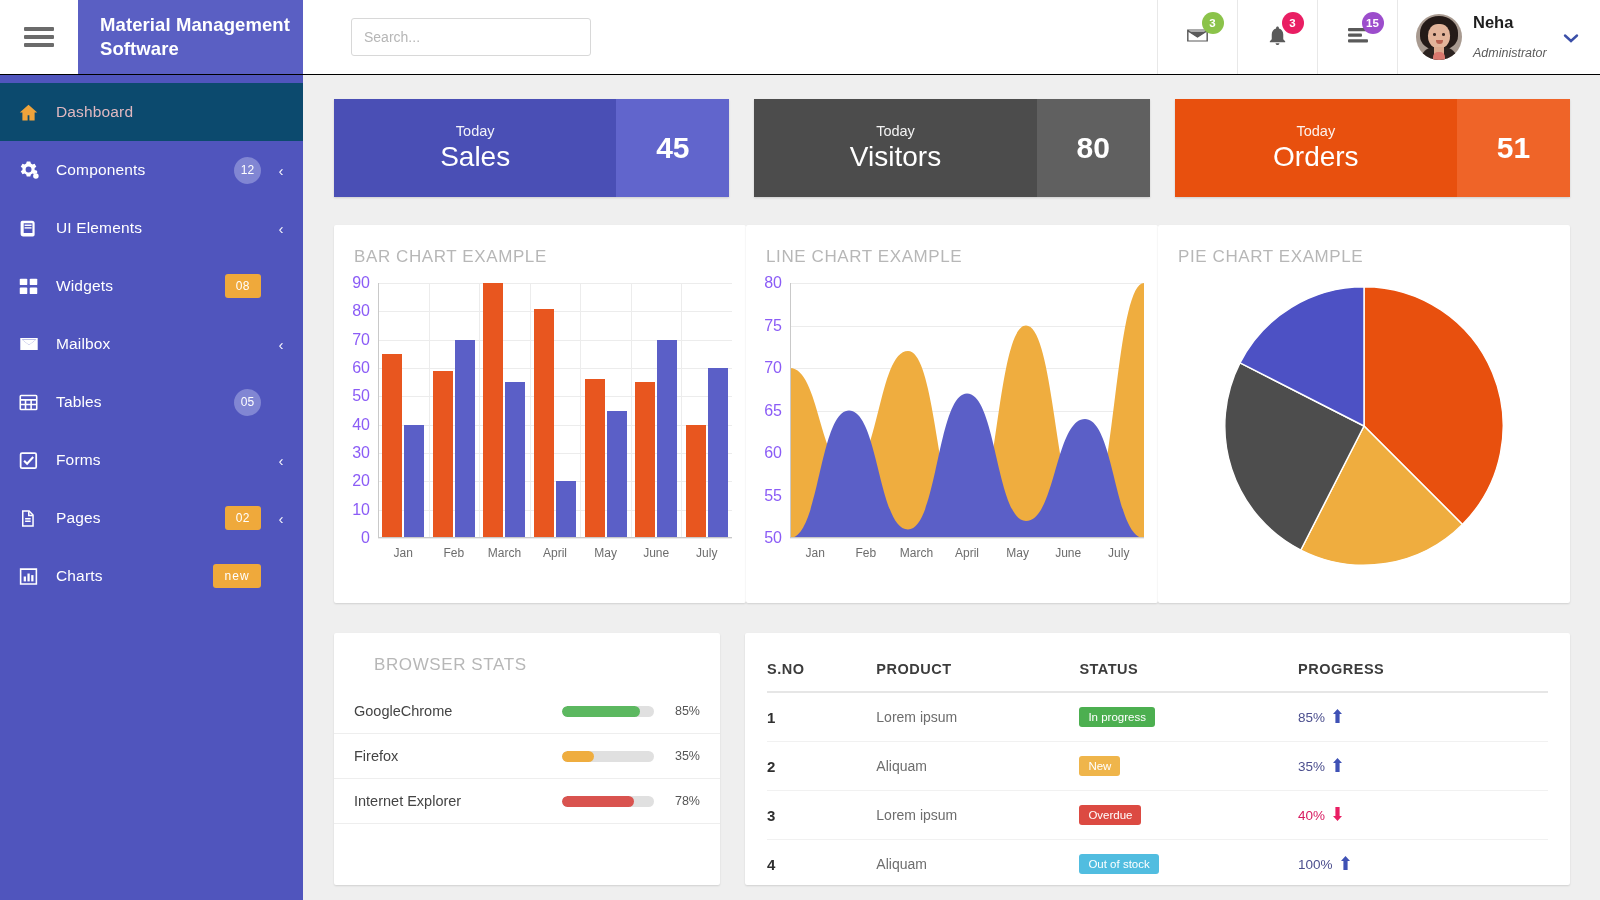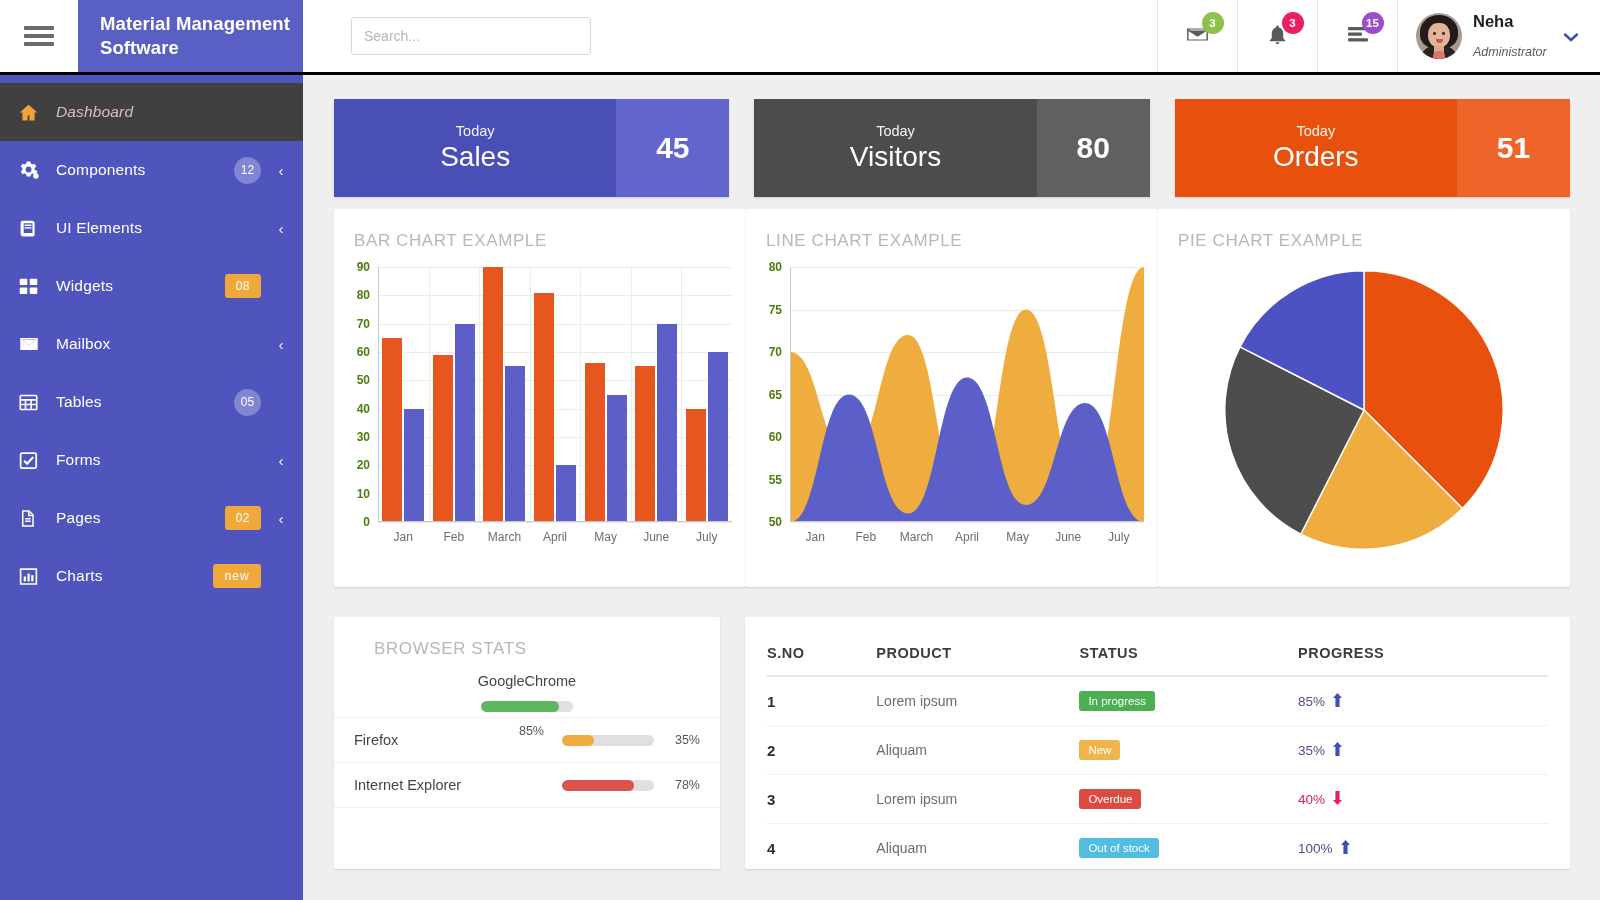--- a/index.html
+++ b/index.html
@@ -5,21 +5,21 @@
   * { margin:0; padding:0; box-sizing:border-box; }
   html,body { width:1600px; height:900px; overflow:hidden; }
   body {
     font-family:"Liberation Sans", sans-serif;
     background:#efefef;
     color:#333;
     -webkit-font-smoothing:antialiased;
   }
 
   
-  .topbar { display:flex; height:75px; background:#fff; border-bottom:3px solid #000000; position:relative; }
+  .topbar { display:flex; height:75px; background:#fff; border-bottom:1px solid #000000; position:relative; }
   .hamburger-wrap { width:78px; display:flex; align-items:center; justify-content:center; background:#fff; cursor:pointer; }
   .hamburger { width:30px; }
   .hamburger span { display:block; height:4px; background:#6b6b6b; margin:4px 0; border-radius:1px; }
   .brand { width:225px; background:#5a5fc3; display:flex; align-items:center; padding:0 0 0 22px; }
   .brand-title { color:#fff; font-size:18.5px; font-weight:bold; line-height:1.32; letter-spacing:.1px; }
   .search-zone { flex:1; display:flex; align-items:center; padding-left:48px; }
   .search-input {
     width:240px; height:38px; border:1px solid #d8d8d8; border-radius:3px;
     padding:0 12px; font-size:14px; color:#555; background:#fff;
     font-family:"Liberation Sans", sans-serif; outline:none;
@@ -62,21 +62,21 @@
   .user-role { font-size:12.5px; font-style:italic; color:#5b5b5b; margin-top:14px; }
   .caret-down { margin-left:4px; color:#3b4fa8; font-size:20px; font-weight:bold; }
 
   
   .shell { display:flex; height:825px; }
   .sidebar { width:303px; background:#5055bd; flex:none; padding-top:8px; overflow:hidden; }
   .nav-item {
     display:flex; align-items:center; height:58px; padding:0 18px 0 18px;
     color:#fff; font-size:15.5px; cursor:pointer; position:relative;
   }
-  .nav-item.active { background:#404040;font-style:italic; }
+  .nav-item.active { background:#0c4a6e; }
   .nav-item.active .nav-label { color:#e0b8c0; }
   .nav-ico { width:38px; flex:none; display:flex; align-items:center; color:#fff; }
   .nav-item.active .nav-ico { color:#efa33b; }
   .nav-label { flex:1; letter-spacing:.15px; }
   .badge-circle {
     background:#8186d3; color:#fff; font-size:12px; border-radius:50%;
     width:27px; height:27px; display:flex; align-items:center; justify-content:center;
   }
   .badge-rect {
     background:#efa93b; color:#fff; font-size:12px; border-radius:3px;
@@ -94,51 +94,51 @@
   
   .stats-row { display:flex; gap:25px; }
   .stat-card { flex:1; display:flex; height:98px; box-shadow:0 1px 2px rgba(0,0,0,.14); }
   .stat-left { flex:1; display:flex; flex-direction:column; align-items:center; justify-content:center; gap:2px; }
   .stat-today { font-size:14.5px; color:rgba(255,255,255,.93); }
   .stat-title { font-size:28px; color:#fff; }
   .stat-right { width:113px; display:flex; align-items:center; justify-content:center; }
   .stat-value { font-size:30px; font-weight:bold; color:#fff; }
 
   
-  .charts-row { display:flex; margin-top:12px;align-items:center; }
+  .charts-row { display:flex; margin-top:28px;align-items:center; }
   .card { background:#fff; box-shadow:0 1px 2px rgba(0,0,0,.13); border-radius:2px; }
   .card-title {
     font-size:17px; color:#b7b7b7; letter-spacing:.6px; padding:22px 0 0 20px;
   }
   .chart-card { flex:1; height:378px; }
   .chart-body { padding:16px 14px 0 10px; }
 
   
   .plot-wrap { position:relative; }
-  .ytick { position:absolute; right:100%; margin-right:8px; transform:translateY(-50%); font-size:12px; color:#4d7c0f; white-space:nowrap;font-weight:bold; }
+  .ytick { position:absolute; right:100%; margin-right:8px; transform:translateY(-50%); font-size:16px; color:#8b5cf6; white-space:nowrap; }
   .gridline { position:absolute; left:0; right:0; height:1px; background:#ececec; }
   .vline { position:absolute; top:0; bottom:0; width:1px; background:#ececec; }
   .axisline { position:absolute; background:#d6d6d6; }
   .xlabels { display:flex; margin-top:8px; }
   .xlabel { flex:1; text-align:center; font-size:12px; color:#6d6d6d; }
 
   .bars-area { position:absolute; left:0; right:0; bottom:0; top:0; display:flex; }
   .bar-group { flex:1; display:flex; align-items:flex-end; justify-content:center; gap:2px; }
   .bar { width:20px; }
   .bar.o { background:#e8561f; }
   .bar.p { background:#5b5fc7; }
 
   
   .bottom-row { display:flex; gap:25px; margin-top:30px; }
   .browser-card { width:386px; flex:none; height:252px; overflow:hidden; }
   .bs-row {
     display:flex; align-items:center; height:45px; padding:0 20px;
     border-bottom:1px solid #eee; gap:12px;
   }
-  .bs-row:first-of-type { border-top:none;flex-direction:column; }
+  .bs-row:first-of-type { border-top:none; }
   .bs-name { flex:1; font-size:14.5px; color:#444; }
   .bs-bar { width:92px; height:11px; background:#e0e0e0; border-radius:6px; overflow:hidden; flex:none; }
   .bs-fill { height:100%; border-radius:6px; }
   .striped {
     background-image:linear-gradient(45deg, rgba(255,255,255,.16) 25%, transparent 25%, transparent 50%,
       rgba(255,255,255,.16) 50%, rgba(255,255,255,.16) 75%, transparent 75%, transparent);
     background-size:14px 14px;
   }
   .bs-pct { width:34px; text-align:right; font-size:12.5px; color:#555; flex:none; }
 

